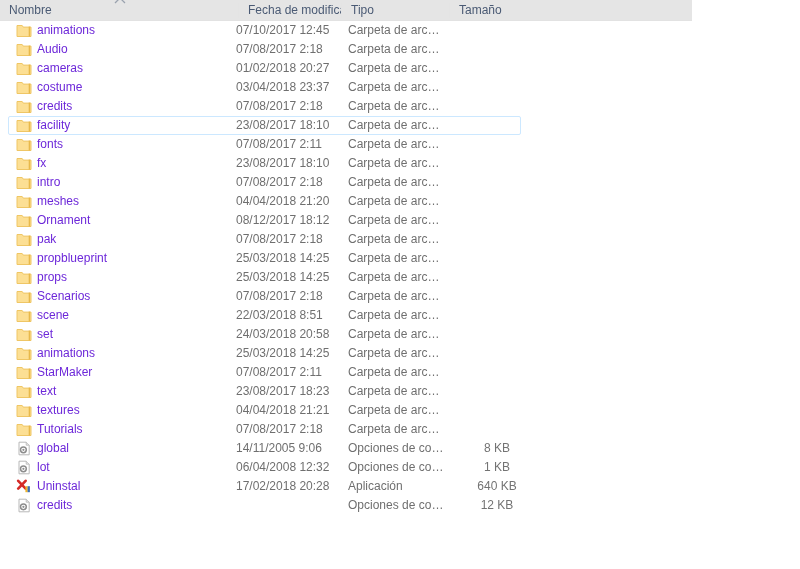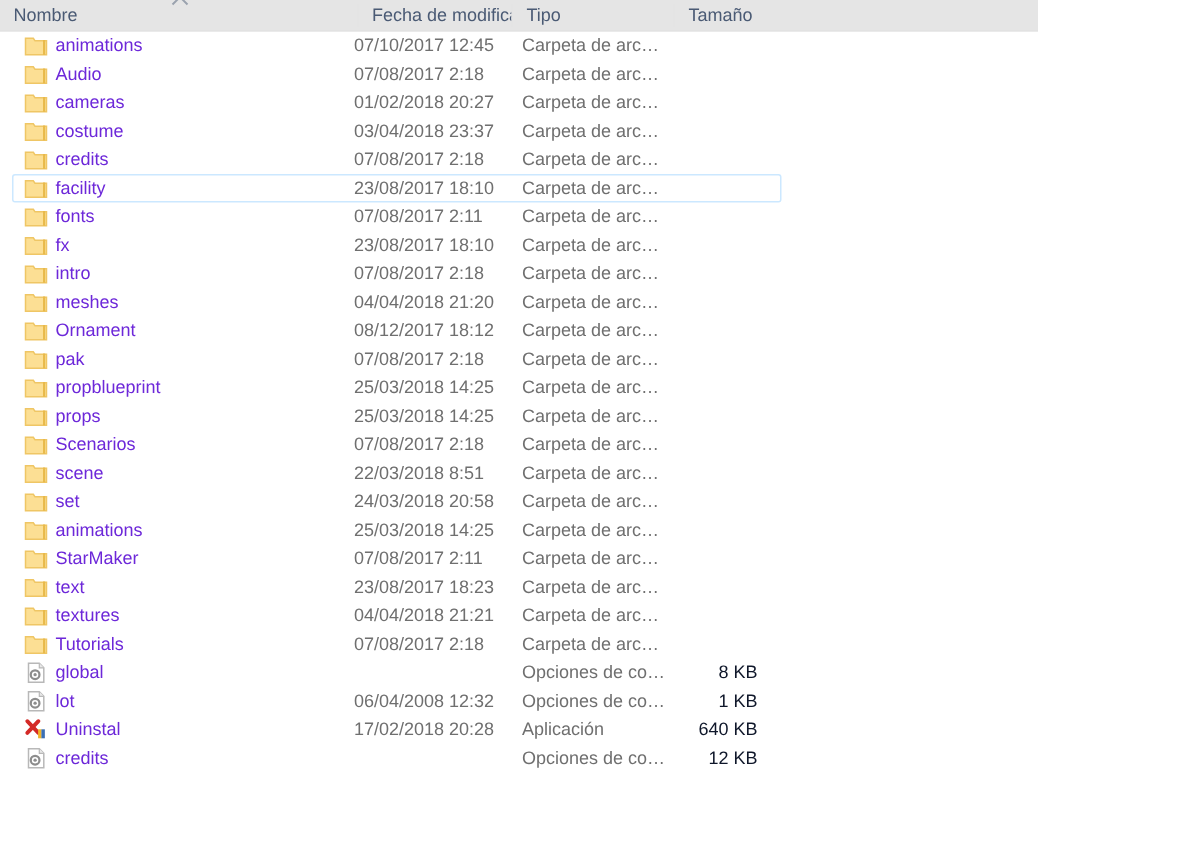--- a/index.html
+++ b/index.html
@@ -117,24 +117,24 @@
     left: 236px;
     width: 96px;
     color: #6f6f6f;
   }
   .cell.c-type {
     left: 348px;
     width: 96px;
     color: #6f6f6f;
   }
   .cell.c-size {
-    left: 433px;
+    left: 461px;
     width: 72px;
-    text-align: right;
-    color: #0f172a;
+    text-align: center;
+    color: #737373;
   }
 
   
   .ficon {
     position: absolute;
     left: 0px;
     top: 2px;
     width: 16px;
     height: 15px;
   }
@@ -424,20 +424,21 @@
       </div>
       <div class="row">
         <div class="cell c-name"><span class="ficon">
             <svg width="16" height="15" viewBox="0 0 16 15">
               <path d="M3 1.2 h7.2 l3 3 v9.6 h-10.2 Z" fill="#ffffff" stroke="#b8b8b8" stroke-width="1"></path>
               <path d="M10.2 1.2 v3 h3" fill="#e8e8e8" stroke="#b8b8b8" stroke-width="0.8"></path>
               <circle cx="7.4" cy="8.8" r="2.9" fill="none" stroke="#8d8d8d" stroke-width="1.5"></circle>
               <circle cx="7.4" cy="8.8" r="1.1" fill="#8d8d8d"></circle>
             </svg>
           </span><span>global</span></div>
+        <div class="cell c-date"><span>14/11/2005 9:06</span></div>
         <div class="cell c-type"><span>Opciones de confi...</span></div>
         <div class="cell c-size"><span>8 KB</span></div>
       </div>
       <div class="row">
         <div class="cell c-name"><span class="ficon">
             <svg width="16" height="15" viewBox="0 0 16 15">
               <path d="M3 1.2 h7.2 l3 3 v9.6 h-10.2 Z" fill="#ffffff" stroke="#b8b8b8" stroke-width="1"></path>
               <path d="M10.2 1.2 v3 h3" fill="#e8e8e8" stroke="#b8b8b8" stroke-width="0.8"></path>
               <circle cx="7.4" cy="8.8" r="2.9" fill="none" stroke="#8d8d8d" stroke-width="1.5"></circle>
               <circle cx="7.4" cy="8.8" r="1.1" fill="#8d8d8d"></circle>

